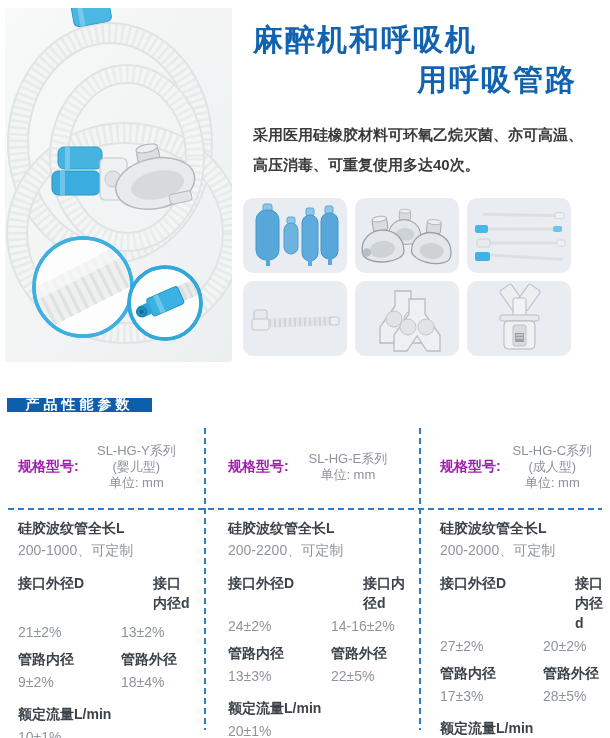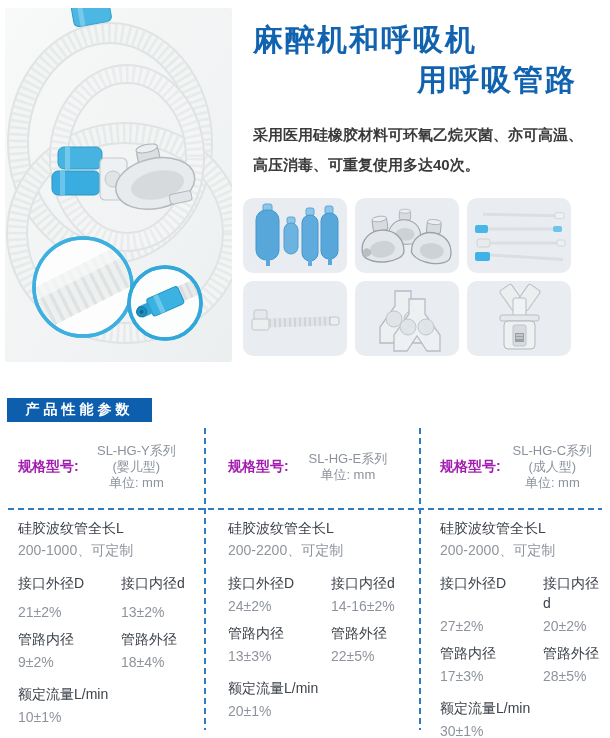--- a/index.html
+++ b/index.html
@@ -18,44 +18,44 @@
   .desc{position:absolute;left:253px;top:120px;width:340px;font-size:15px;line-height:30px;
         color:#3a3a3a;font-weight:bold;}
 
   
   .gallery{position:absolute;left:243px;top:198px;display:grid;
            grid-template-columns:repeat(3,104px);grid-auto-rows:75px;column-gap:8px;row-gap:8px;}
   .thumb{background:#e9edf2;border-radius:10px;overflow:hidden;}
   .thumb svg{display:block;width:104px;height:75px;}
 
   
-  .badge{position:absolute;left:7px;top:398px;width:145px;height:24px;background:#0d5fae;
+  .badge{position:absolute;left:7px;top:398px;width:145px;height:14px;background:#0d5fae;
          color:#fff;font-size:14px;letter-spacing:4px;display:flex;align-items:center;
          justify-content:center;font-weight:bold;}
 
   
   .spec{position:absolute;left:0;top:425px;width:610px;height:313px;}
   .vline{position:absolute;top:3px;height:302px;width:2px;
          background:repeating-linear-gradient(180deg,#2f7cc3 0 6px,transparent 6px 10px);}
   .vline.v1{left:204px;} .vline.v2{left:419px;}
   .hline{position:absolute;top:83px;left:8px;right:8px;height:2px;
          background:repeating-linear-gradient(90deg,#2f7cc3 0 6px,transparent 6px 10px);}
   .cols{position:absolute;inset:0;display:grid;grid-template-columns:204px 215px 191px;}
   .col{position:relative;}
   .col .inner{position:absolute;top:0;bottom:0;}
   .c0 .inner{left:18px;right:10px;}
   .c1 .inner{left:24px;right:12px;}
   .c2 .inner{left:21px;right:6px;}
   .col-head{height:83px;display:flex;align-items:center;}
   .model-label{font-size:14px;font-weight:bold;color:#a21caf;white-space:nowrap;}
   .series{flex:1;text-align:center;font-size:13px;line-height:16px;color:#8b929c;}
   .col-body{padding-top:10px;}
-  .lbl{font-size:14px;font-weight:normal;color:#3d434b;line-height:20px;}
+  .lbl{font-size:14px;font-weight:bold;color:#3d434b;line-height:20px;}
   .val{font-size:14px;color:#8e949d;line-height:20px;}
-  .gap-s{margin-bottom:2px;} .gap-m{margin-top:13px;} .gap-l{margin-top:7px;} .gap-xl{margin-top:12px;}
+  .gap-s{margin-bottom:2px;} .gap-m{margin-top:13px;gap:32px;} .gap-l{margin-top:7px;} .gap-xl{margin-top:12px;}
   .pair{display:grid;grid-template-columns:103px 1fr;}
 </style>
 </head>
 <body>
 
 <div class="page">
 
   <div class="hero">
     <svg viewBox="0 0 227 354">
       <defs>

